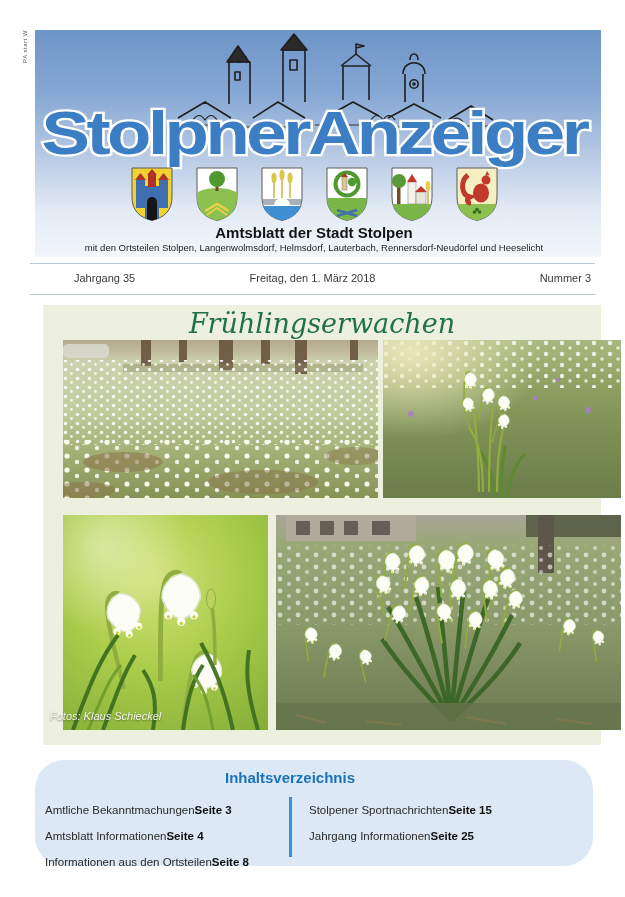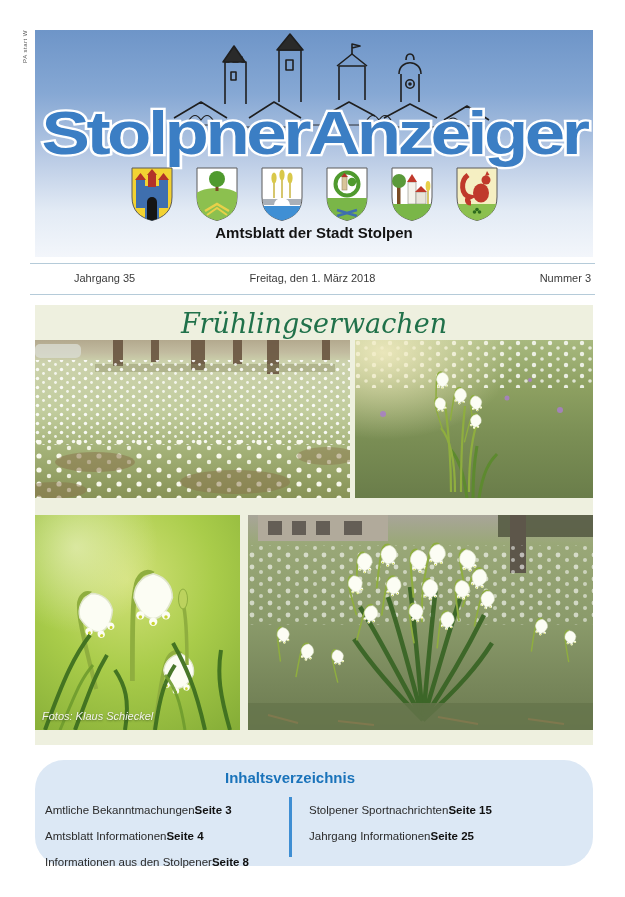--- a/index.html
+++ b/index.html
@@ -5,43 +5,43 @@
   html,body{margin:0;padding:0;background:#888;}
   .page{position:relative;width:625px;height:897px;background:#ffffff;margin:0 auto;
         font-family:"Liberation Sans",sans-serif;overflow:hidden;}
 
   
   .print-mark{position:absolute;left:22px;top:30px;writing-mode:vertical-rl;
               transform:rotate(180deg);font-size:6px;color:#555;letter-spacing:.5px;}
 
   
   .masthead{position:absolute;left:35px;top:30px;width:558px;height:227px;
-            background:linear-gradient(180deg,#6e95c8 0%,#86a8d4 28%,#b7c9e4 55%,#e3ebf5 80%,#f3f6fb 100%);}
+            background:linear-gradient(180deg,#6e95c8 0%,#86a8d4 28%,#b7c9e4 55%,#e3ebf5 80%,#f3f6fb 100%);padding-left:8px;}
   .skyline{position:absolute;left:50%;top:2px;transform:translateX(-50%);}
   .title-svg{position:absolute;left:0;top:60px;width:558px;height:84px;}
   .crest-row{position:absolute;left:0;top:136px;width:558px;display:flex;justify-content:center;gap:21px;}
   .crest{width:44px;height:56px;}
   .org-line{position:absolute;left:0;top:194px;width:558px;text-align:center;
             font-size:15px;font-weight:bold;color:#141414;}
   .districts-line{position:absolute;left:0;top:212px;width:558px;text-align:center;
             font-size:9.5px;color:#222;}
 
   
   .issue-line{position:absolute;left:30px;top:263px;width:565px;height:30px;
               border-top:1.5px solid #b5cbd9;border-bottom:1.5px solid #b5cbd9;
               font-size:11px;color:#3a3a3a;}
   .issue-line .vol{position:absolute;left:4px;top:8px;margin-left:40px;}
   .issue-line .date{position:absolute;left:0;right:0;top:8px;text-align:center;}
   .issue-line .num{position:absolute;right:4px;top:8px;}
 
   
-  .feature{position:absolute;left:35px;top:305px;width:558px;height:440px;background:#eef0df;}
+  .feature{position:absolute;left:43px;top:305px;width:558px;height:440px;background:#eef0df;}
   .headline{position:absolute;left:0;top:3px;width:558px;text-align:center;
             font-family:"DejaVu Serif",serif;font-style:italic;font-size:27px;color:#20714a;}
-  .photo{position:absolute;overflow:hidden;}
+  .photo{position:absolute;overflow:hidden;padding-left:20px;}
   .photo svg{display:block;}
   .photo1{left:0;top:35px;width:315px;height:158px;}
   .photo2{left:320px;top:35px;width:238px;height:158px;}
   .photo3{left:0;top:210px;width:205px;height:215px;}
   .photo4{left:213px;top:210px;width:345px;height:215px;}
   .credit{position:absolute;left:7px;bottom:8px;font-size:11px;font-style:italic;color:#f4f4ee;
           text-shadow:0 1px 2px rgba(40,60,20,.55);}
 
   
   .toc{position:absolute;left:35px;top:760px;width:558px;height:106px;background:#dce8f5;border-radius:29px;}
@@ -215,20 +215,21 @@
           <circle cx="31" cy="14" r="4.5" fill="#c0392b"></circle>
           <path d="M30,10 l2,-5 2.5,4 z" fill="#c0392b"></path>
           <circle cx="19.5" cy="46" r="1.8" fill="#2e6b1e"></circle>
             <circle cx="24.5" cy="46" r="1.8" fill="#2e6b1e"></circle>
             <circle cx="22" cy="43.5" r="1.8" fill="#2e6b1e"></circle>
         </g>
       </svg>
     </div>
 
     <div class="org-line">Amtsblatt der Stadt Stolpen</div>
+    <div class="districts-line">mit den Ortsteilen Stolpen, Langenwolmsdorf, Helmsdorf, Lauterbach, Rennersdorf-Neudörfel und Heeselicht</div>
   </div>
 
   <div class="issue-line">
     <span class="vol">Jahrgang 35</span>
     <span class="date">Freitag, den 1. März 2018</span>
     <span class="num">Nummer 3</span>
   </div>
 
   <div class="feature">
     <div class="headline">Frühlingserwachen</div>
@@ -425,21 +426,21 @@
     <div class="toc-col left">
       <div class="toc-row">
         <span>Amtliche Bekanntmachungen</span>
         <span class="pg">Seite 3</span>
       </div>
       <div class="toc-row">
         <span>Amtsblatt Informationen</span>
         <span class="pg">Seite 4</span>
       </div>
       <div class="toc-row">
-        <span>Informationen aus den Stolpener</span>
+        <span>Informationen aus den Ortsteilen</span>
         <span class="pg">Seite 8</span>
       </div>
     </div>
 
     <div class="toc-col right">
       <div class="toc-row">
         <span>Stolpener Sportnachrichten</span>
         <span class="pg">Seite 15</span>
       </div>
       <div class="toc-row">

